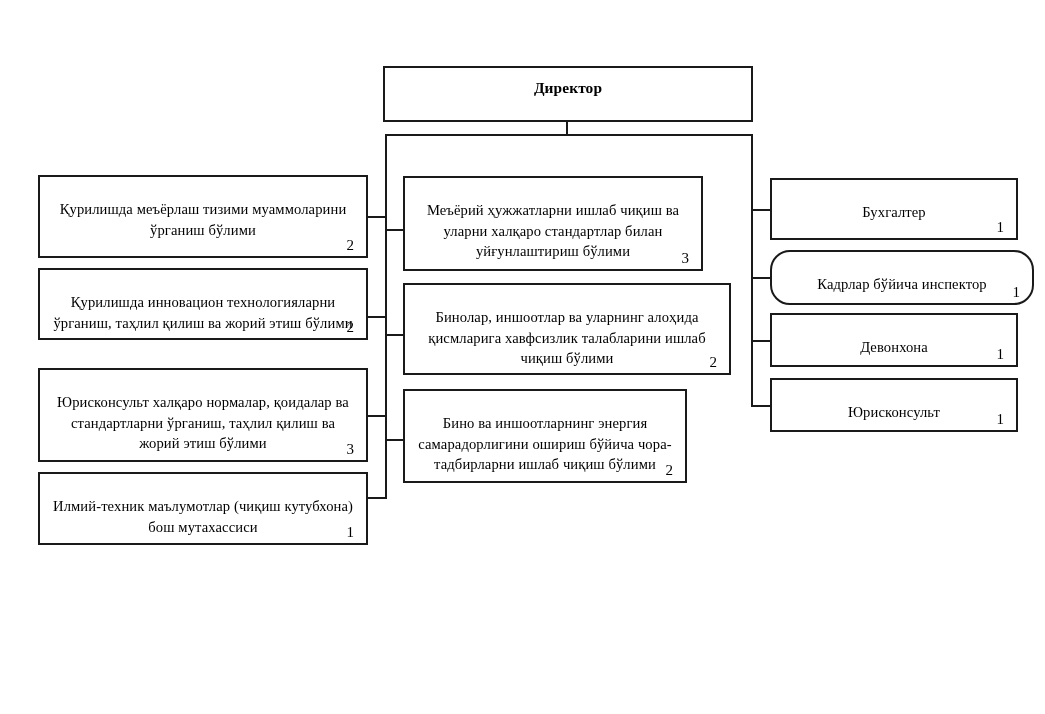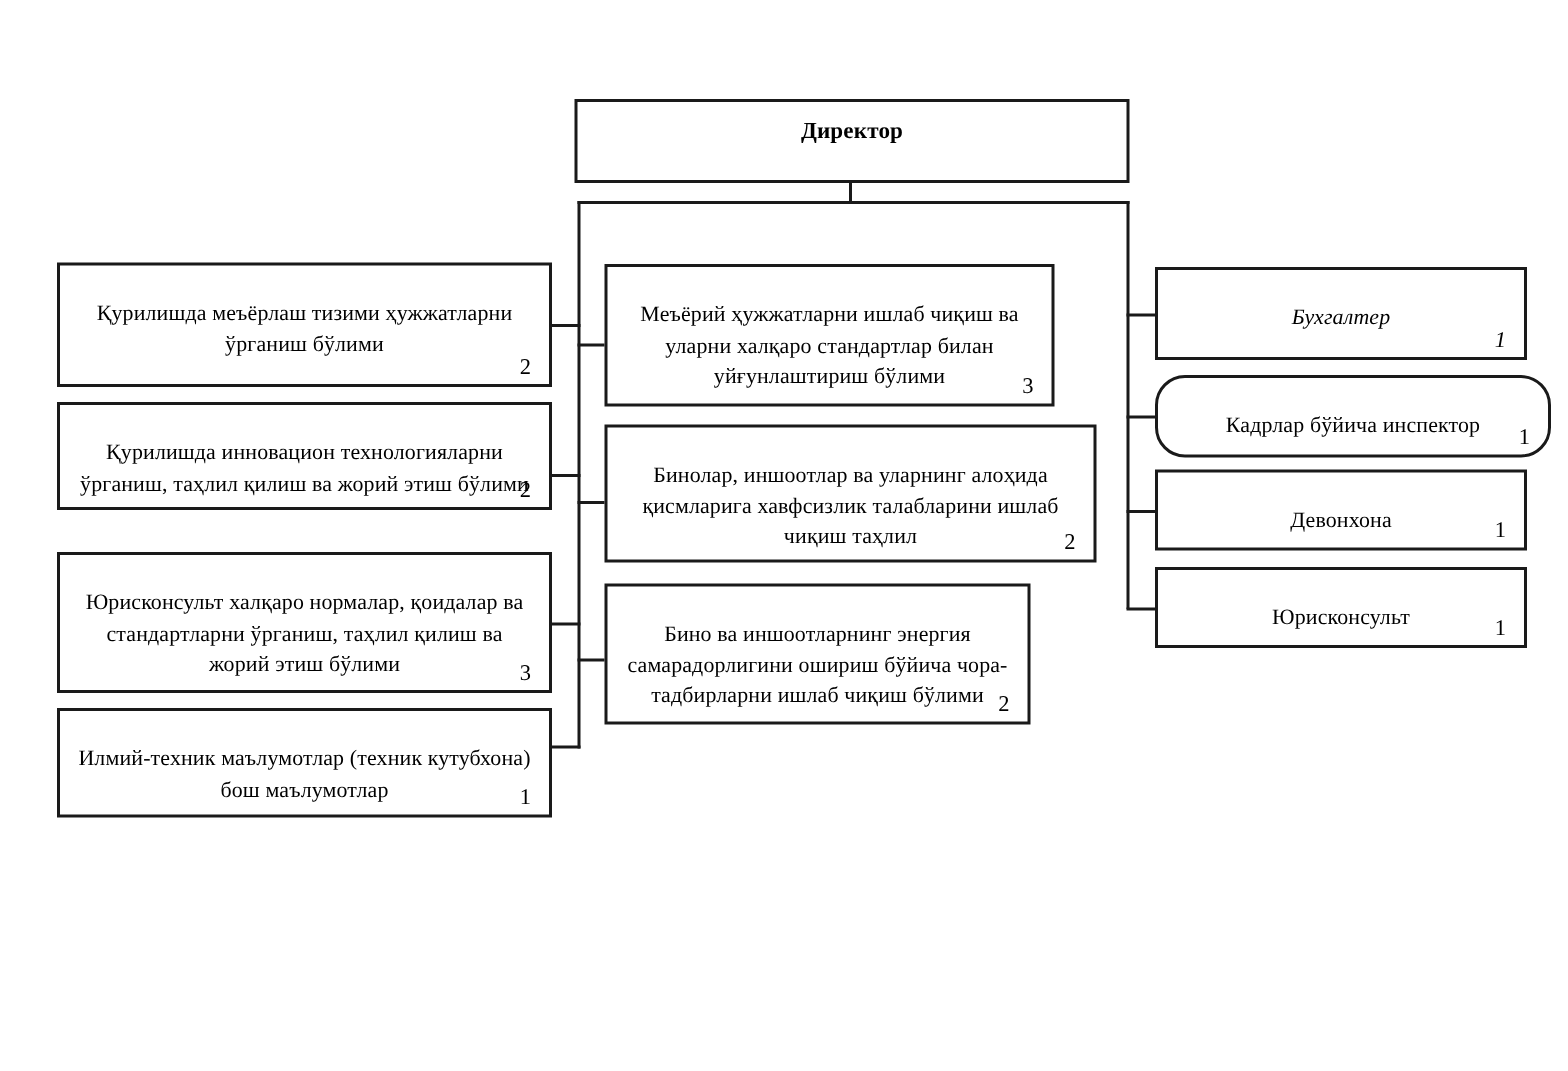--- a/index.html
+++ b/index.html
@@ -78,55 +78,55 @@
   <div class="conn h" style="left:751px; top:209px; width:20px;"></div>
   <div class="conn h" style="left:751px; top:277px; width:20px;"></div>
   <div class="conn h" style="left:751px; top:340px; width:20px;"></div>
   <div class="conn h" style="left:751px; top:405px; width:20px;"></div>
 
   <div class="node root" style="left:383px; top:66px; width:370px; height:56px;">
     <span class="node-title">Директор</span>
   </div>
 
   <div class="node" style="left:38px; top:175px; width:330px; height:83px;">
-    <span class="node-title">Қурилишда меъёрлаш тизими ҳужжатларни ўрганиш бўлими</span>
+    <span class="node-title">Қурилишда меъёрлаш тизими муаммоларини ўрганиш бўлими</span>
     <span class="node-count">2</span>
   </div>
 
   <div class="node" style="left:38px; top:268px; width:330px; height:72px;">
     <span class="node-title">Қурилишда инновацион технологияларни ўрганиш, таҳлил қилиш ва жорий этиш бўлими</span>
     <span class="node-count">2</span>
   </div>
 
   <div class="node" style="left:38px; top:368px; width:330px; height:94px;">
     <span class="node-title">Юрисконсульт халқаро нормалар, қоидалар ва стандартларни ўрганиш, таҳлил қилиш ва жорий этиш бўлими</span>
     <span class="node-count">3</span>
   </div>
 
   <div class="node" style="left:38px; top:472px; width:330px; height:73px;">
-    <span class="node-title">Илмий-техник маълумотлар (техник кутубхона) бош маълумотлар</span>
+    <span class="node-title">Илмий-техник маълумотлар (чиқиш кутубхона) бош мутахассиси</span>
     <span class="node-count">1</span>
   </div>
 
   <div class="node" style="left:403px; top:176px; width:300px; height:95px;">
     <span class="node-title">Меъёрий ҳужжатларни ишлаб чиқиш ва уларни халқаро стандартлар билан уйғунлаштириш бўлими</span>
     <span class="node-count">3</span>
   </div>
 
   <div class="node" style="left:403px; top:283px; width:328px; height:92px;">
-    <span class="node-title">Бинолар, иншоотлар ва уларнинг алоҳида қисмларига хавфсизлик талабларини ишлаб чиқиш таҳлил</span>
+    <span class="node-title">Бинолар, иншоотлар ва уларнинг алоҳида қисмларига хавфсизлик талабларини ишлаб чиқиш бўлими</span>
     <span class="node-count">2</span>
   </div>
 
   <div class="node" style="left:403px; top:389px; width:284px; height:94px;">
     <span class="node-title">Бино ва иншоотларнинг энергия самарадорлигини ошириш бўйича чора-тадбирларни ишлаб чиқиш бўлими</span>
     <span class="node-count">2</span>
   </div>
 
-  <div class="node" style="left:770px; top:178px; width:248px; height:62px;font-style:italic;">
+  <div class="node" style="left:770px; top:178px; width:248px; height:62px;">
     <span class="node-title">Бухгалтер</span>
     <span class="node-count">1</span>
   </div>
 
   <div class="node" style="left:770px; top:250px; width:264px; height:55px;border-radius:20px;">
     <span class="node-title">Кадрлар бўйича инспектор</span>
     <span class="node-count">1</span>
   </div>
 
   <div class="node" style="left:770px; top:313px; width:248px; height:54px;">

